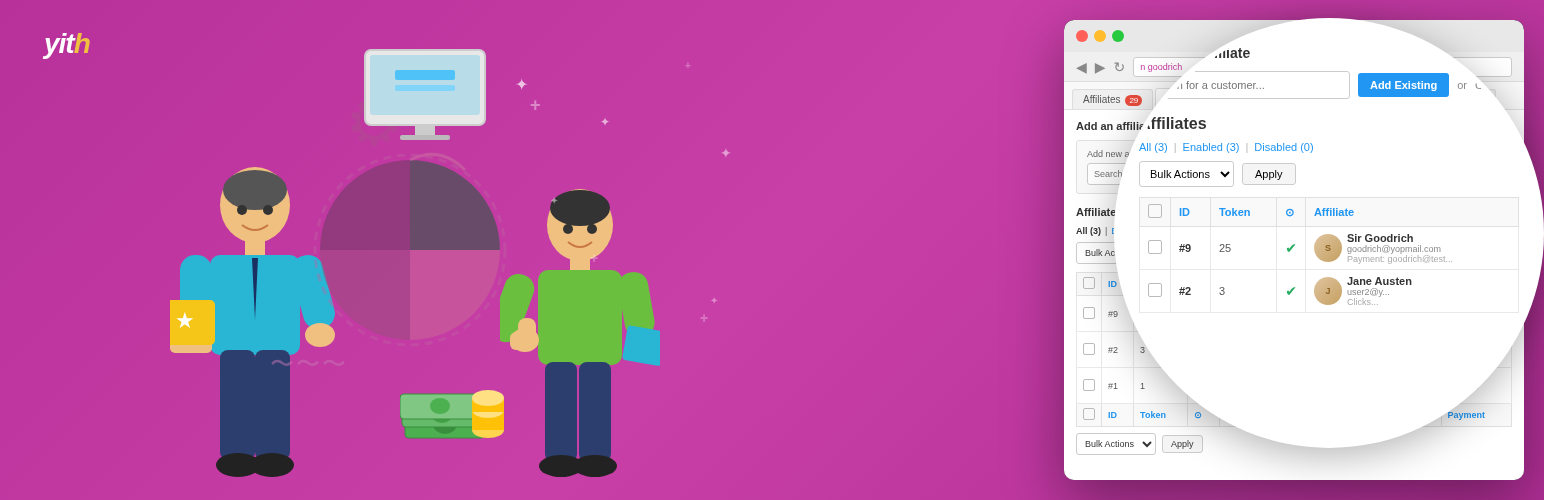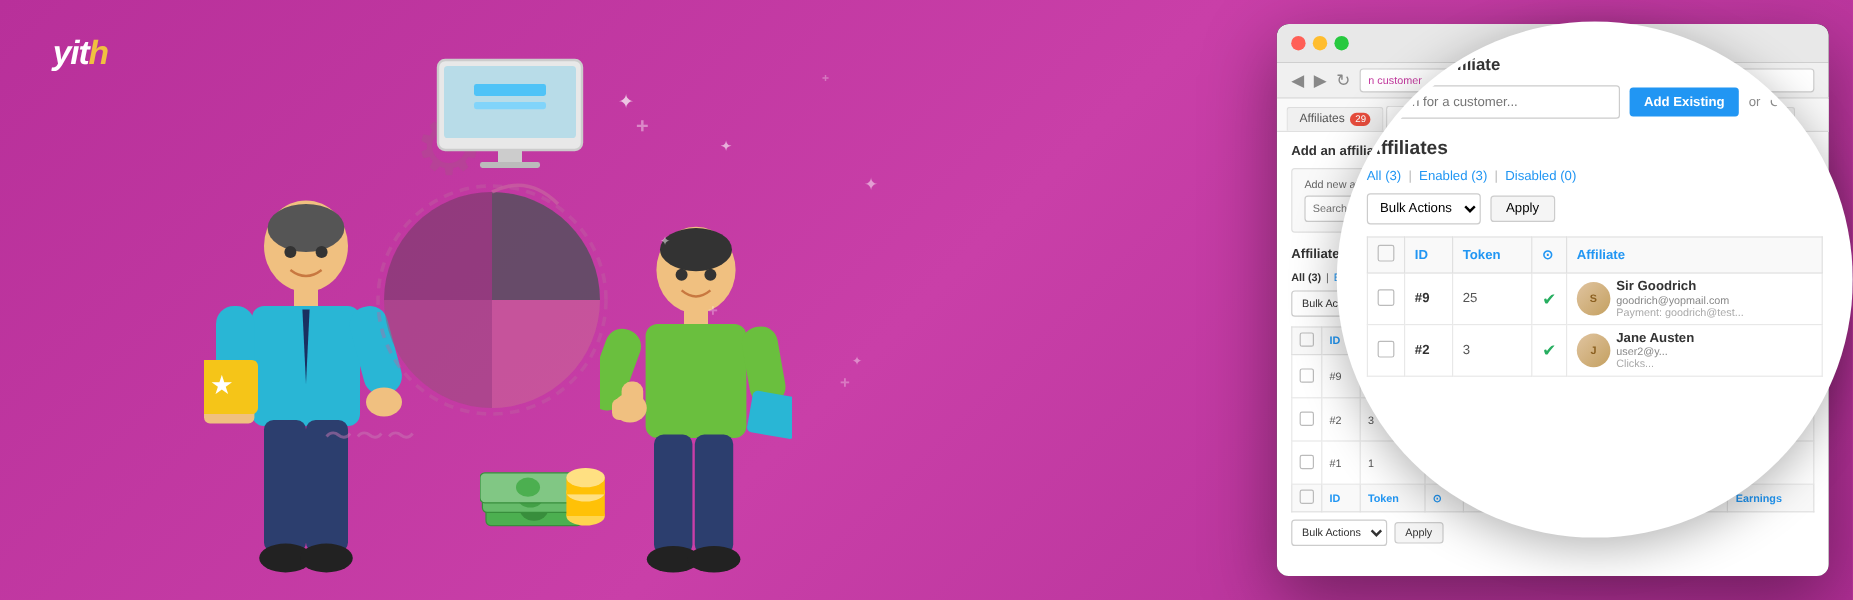--- a/index.html
+++ b/index.html
@@ -595,21 +595,21 @@
   <div class="browser-titlebar">
     <div class="browser-dot dot-red"></div>
     <div class="browser-dot dot-yellow"></div>
     <div class="browser-dot dot-green"></div>
   </div>
   <div class="browser-nav">
     <span class="nav-btn">◀</span>
     <span class="nav-btn">▶</span>
     <span class="nav-btn">↻</span>
     <div class="address-bar">
-      <span style="color:#c4399f;font-size:9px;"> n customer</span>
+      <span style="color:#c4399f;font-size:9px;"> n goodrich</span>
     </div>
   </div>
   <div class="browser-content">
     <div class="tabs-bar">
       <div class="tab-item">
         <span>Affiliates</span>
         <span class="tab-badge">29</span>
       </div>
       <div class="tab-item active">Affiliates</div>
       <div class="tab-item">Rates</div>
@@ -715,21 +715,21 @@
     <td>15.00%</td>
   </tr>
           </tbody>
         <tfoot>
           <tr>
             <th class="cb-col"><span class="check-box"></span></th>
             <th>ID</th>
             <th>Token</th>
             <th>⊙</th>
             <th>Affiliate</th>
-            <th>Earnings</th>
+            <th>Payment</th>
           </tr>
         </tfoot>
       </table>
 
       <div class="bulk-row" style="margin-top:6px;">
         <select class="bulk-select">
           <option>Bulk Actions</option>
         </select>
         <button class="btn-apply">Apply</button>
       </div>

